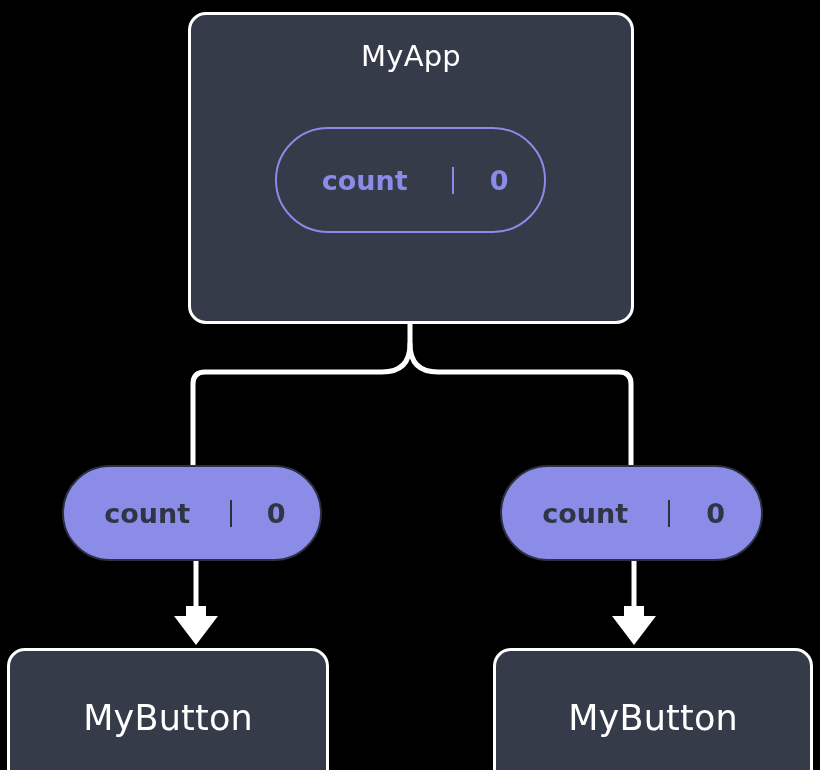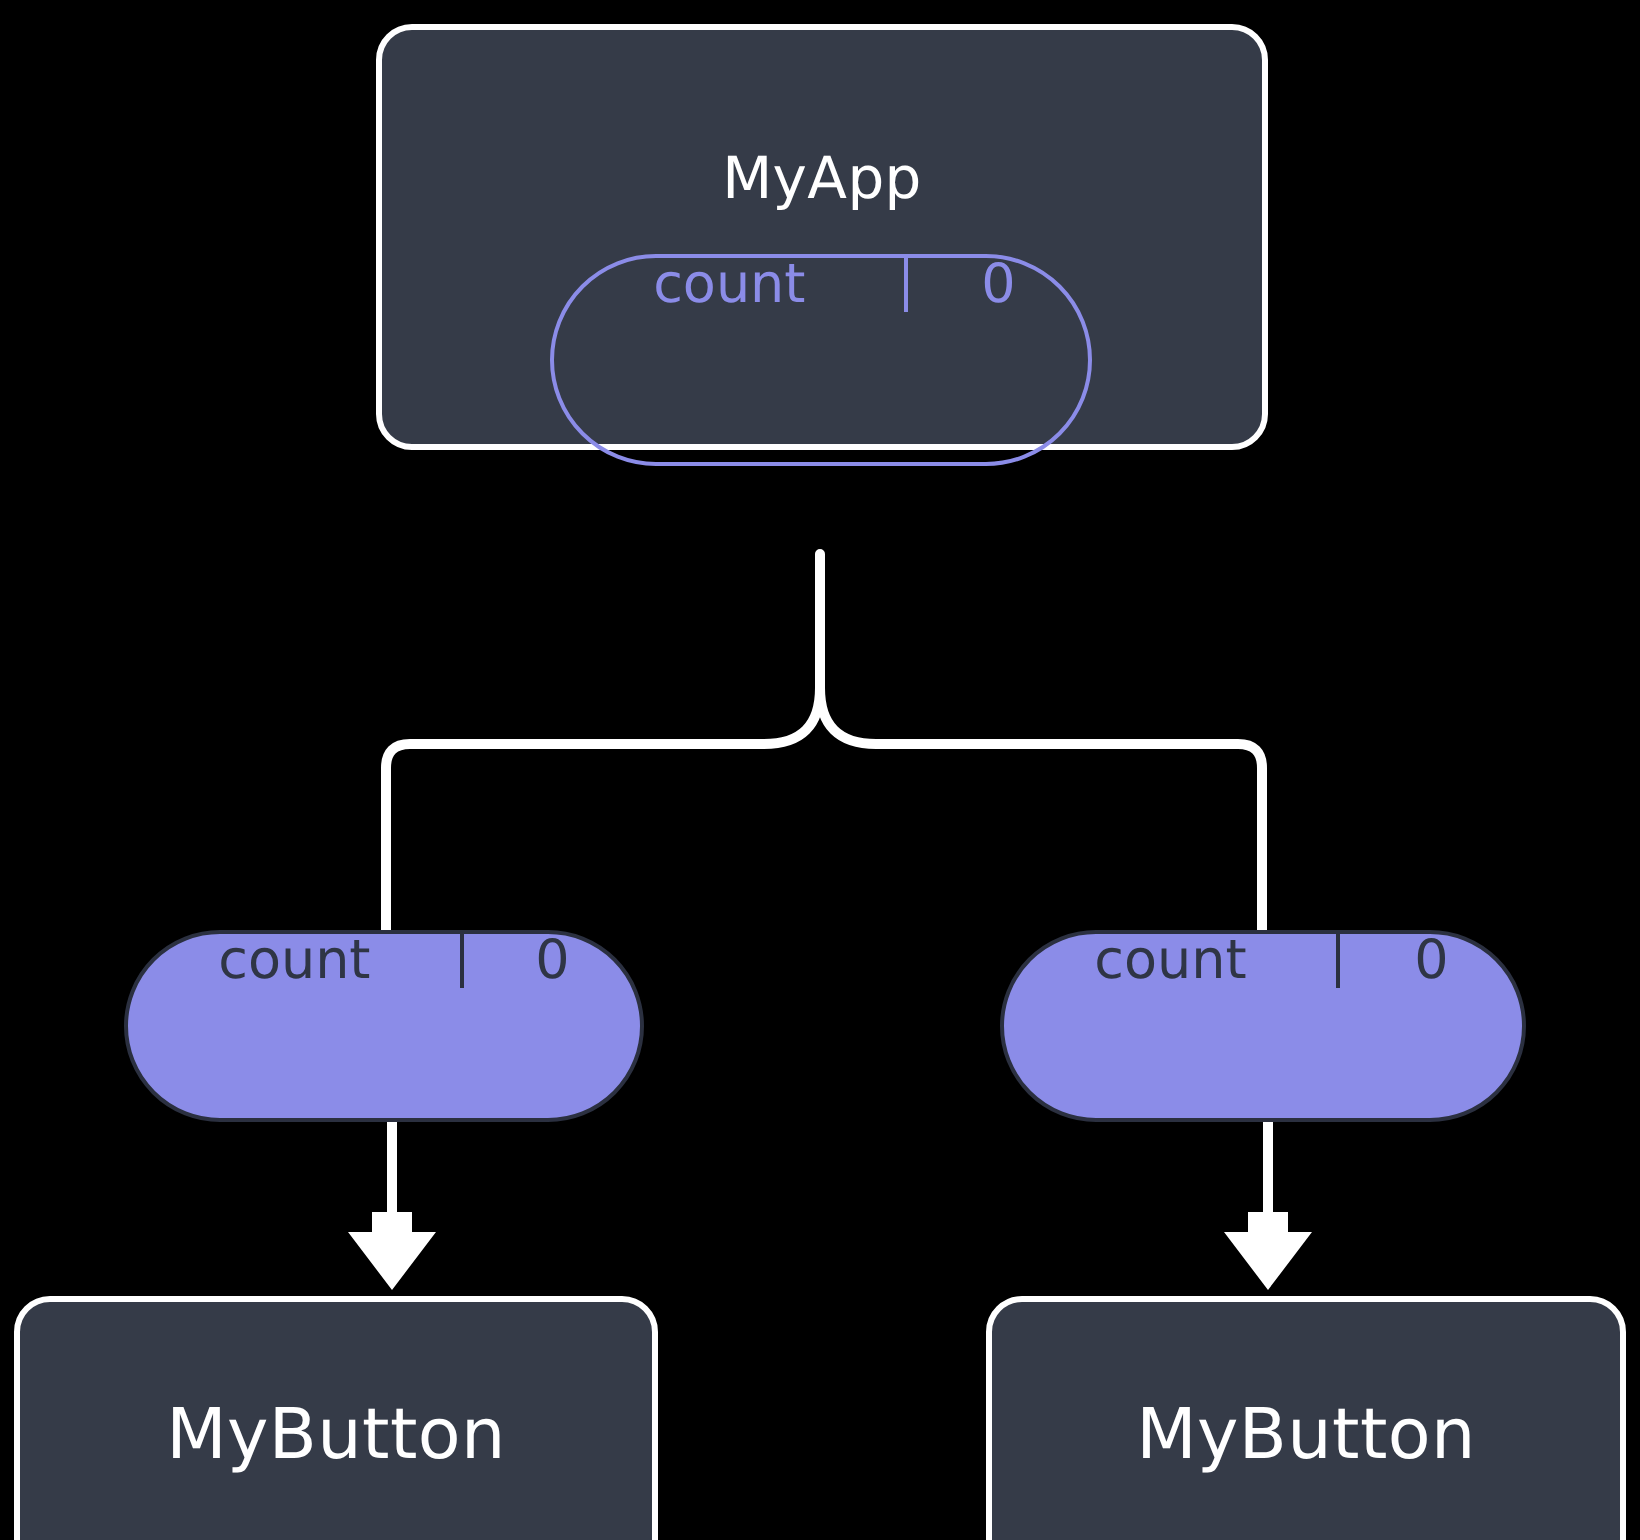--- a/index.html
+++ b/index.html
@@ -48,23 +48,23 @@
     line-height: 1;
     letter-spacing: 0.2px;
     white-space: nowrap;
   }
 
   
   #root-box {
     left: 188px;
     top: 12px;
     width: 446px;
-    height: 213px;
+    height: 312px;
     justify-content: flex-start;
-    padding-top: 60px;
+    padding-top: 27px;
   }
 
   
   .leaf-box {
     height: 140px;
     justify-content: center;
     padding-top: 0;
   }
   #leaf-box-0 {
     left: 7px;
@@ -78,23 +78,24 @@
   }
   .leaf-title {
     font-size: 35px;
   }
 
   
   .pill {
     position: absolute;
     box-sizing: border-box;
     display: flex;
-    align-items: flex-start;
+    align-items: center;
     border-radius: 999px;
     overflow: hidden;
+    font-weight: bold;
   }
   .pill-key, .pill-val {
     display: flex;
     align-items: center;
     justify-content: center;
     font-size: 27px;
     line-height: 1;
     white-space: nowrap;
     box-sizing: border-box;
   }

